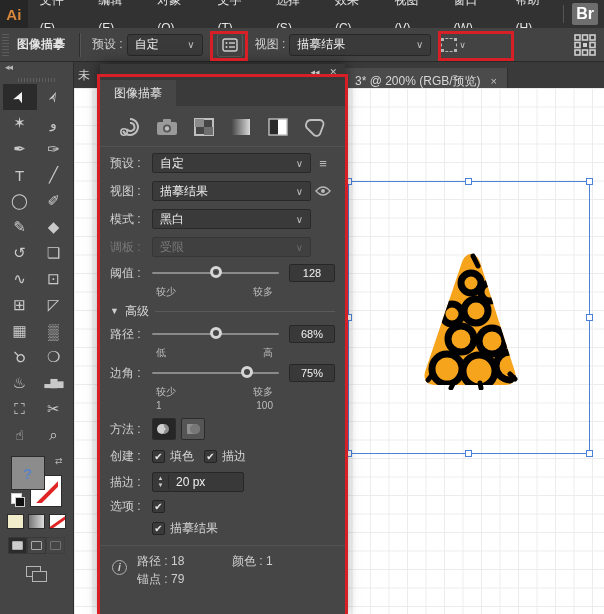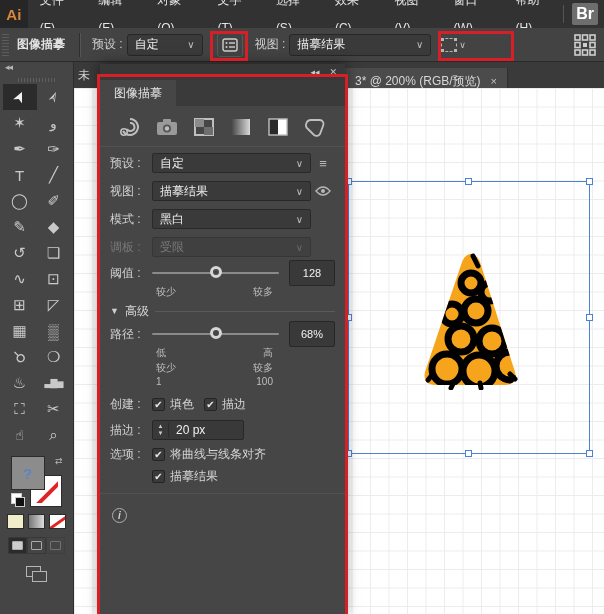--- a/index.html
+++ b/index.html
@@ -125,21 +125,21 @@
   .pselect .chev { margin-left:auto; color:#bdbdbd; font-size:10px; }
   .picon { width:24px; flex:none; text-align:center; color:#b8b8b8; font-size:13px; }
   .prow.disabled .plabel, .prow.disabled .pselect { color:#787878; }
   .prow.disabled .pselect { background:#404040; border-color:#363636; }
   .prow.disabled .chev { color:#6a6a6a; }
 
   .srow { display:flex; align-items:center; height:24px; }
   .track { flex:1; position:relative; height:2px; background:#8a8a8a; border-radius:1px; margin-right:10px; }
   .thumb { position:absolute; top:-6px; width:12px; height:12px; border-radius:50%;
     background:#464646; border:3px solid #d6d6d6; }
-  .valbox { width:46px; height:26px; flex:none; background:#393939; border:1px solid #272727;
+  .valbox { width:46px; height:18px; flex:none; background:#393939; border:1px solid #272727;
     border-radius:2px; color:#f2f2f2; display:flex; align-items:center; justify-content:center; font-size:11px; }
   .mini { display:flex; justify-content:space-between; height:15px; font-size:10px; color:#bdbdbd;
     padding:0 62px 0 46px; }
   .adv-head { display:flex; align-items:center; height:22px; gap:6px; color:#d6d6d6; }
   .adv-head .line { flex:1; height:1px; background:#5a5a5a; }
   .adv-arrow { font-size:9px; color:#cfcfcf; }
 
   .method-btn { width:24px; height:22px; border:1px solid #2b2b2b; background:#555;
     display:flex; align-items:center; justify-content:center; margin-right:5px; border-radius:2px; }
   .method-btn.active { background:#262626; }
@@ -516,30 +516,52 @@
       <div class="track">
         <div class="thumb" style="left: calc(50% - 6px);"></div>
       </div>
       <div class="valbox">68%</div>
     </div>
     <div class="mini">
       <span>低</span>
       <span>高</span>
     </div>
 
+    <div class="srow">
+      <span class="plabel">边角 :</span>
+      <div class="track">
+        <div class="thumb" style="left: calc(75% - 6px);"></div>
+      </div>
+      <div class="valbox">75%</div>
+    </div>
     <div class="mini">
       <span>较少</span>
       <span>较多</span>
     </div>
 
     <div class="mini">
       <span>1</span>
       <span>100</span>
     </div>
 
+    <div class="prow" style="height:28px">
+      <span class="plabel">方法 :</span>
+      <div class="method-btn active">
+        <svg width="16" height="12" viewBox="0 0 16 12">
+          <circle cx="6" cy="6" r="5" fill="#d0d0d0"></circle>
+          <path d="M8 1 a5 5 0 0 1 0 10 a5 5 0 0 1 2 -5 a5 5 0 0 1 -2 -5 Z" fill="#8f8f8f"></path>
+        </svg>
+      </div>
+      <div class="method-btn">
+        <svg width="16" height="12" viewBox="0 0 16 12">
+          <path d="M2 1 h8 a5 5 0 0 1 0 10 h-8 Z" fill="#8f8f8f"></path>
+          <circle cx="10" cy="6" r="5" fill="#777"></circle>
+        </svg>
+      </div>
+    </div>
 
     <div class="prow" style="height:26px">
       <span class="plabel">创建 :</span>
       <span class="cb">✔</span>
       <span class="cb-lab">填色</span>
       <span class="cb">✔</span>
       <span class="cb-lab">描边</span>
     </div>
 
     <div class="prow" style="height:26px">
@@ -549,32 +571,38 @@
           <span>▲</span>
           <span>▼</span>
         </span>
         <span class="val">20 px</span>
       </div>
     </div>
 
     <div class="prow" style="height:22px">
       <span class="plabel">选项 :</span>
       <span class="cb">✔</span>
-      <span class="cb-lab">将曲线与线条对齐</span>
     </div>
     <div class="prow" style="height:22px">
       <span class="plabel"></span>
       <span class="cb">✔</span>
       <span class="cb-lab">描摹结果</span>
     </div>
 
     <div class="tp-hr" style="margin-top:6px"></div>
     <div class="info-block">
       <span class="info-icon">i</span>
       <div class="info-grid">
+        <div class="info-row">
+          <span class="cell1"><span>路径 :</span>&nbsp;<span>18</span></span>
+          <span><span>颜色 :</span>&nbsp;<span>1</span></span>
+        </div>
+        <div class="info-row">
+          <span class="cell1"><span>锚点 :</span>&nbsp;<span>79</span></span>
+        </div>
       </div>
     </div>
 
   </div>
 </div>
 
 <div class="red-box rb-toggle"></div>
 <div class="red-box rb-expand"></div>
 <div class="red-box rb-panel"></div>
 

